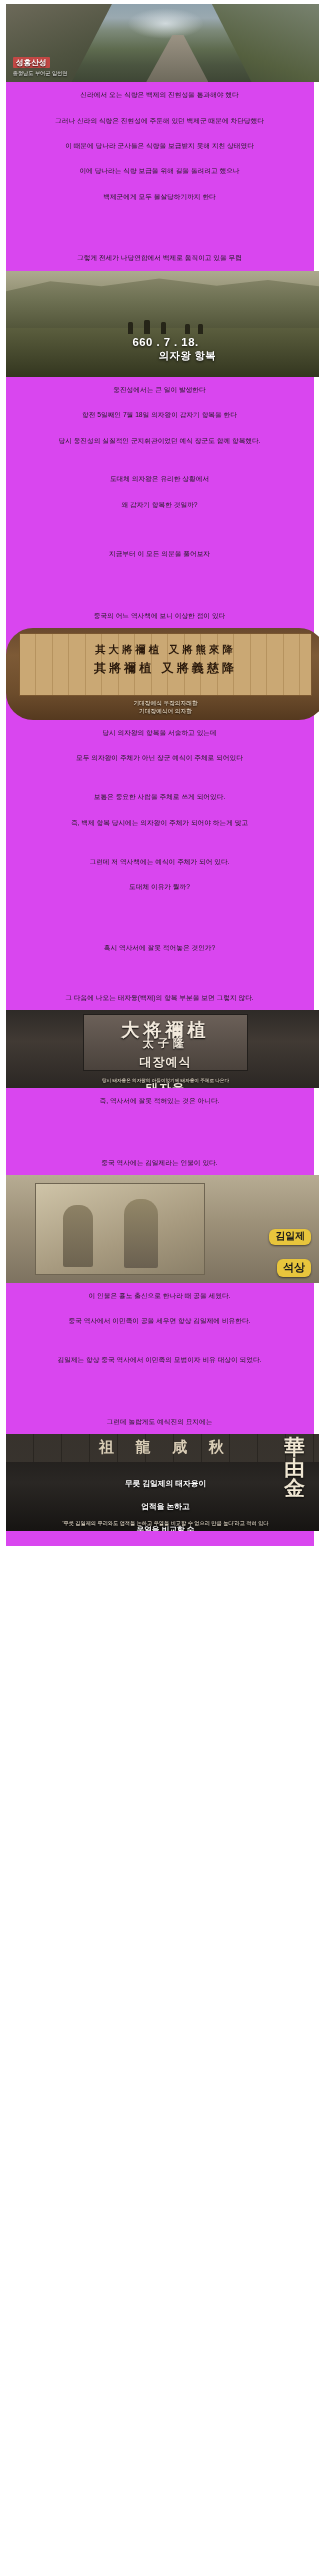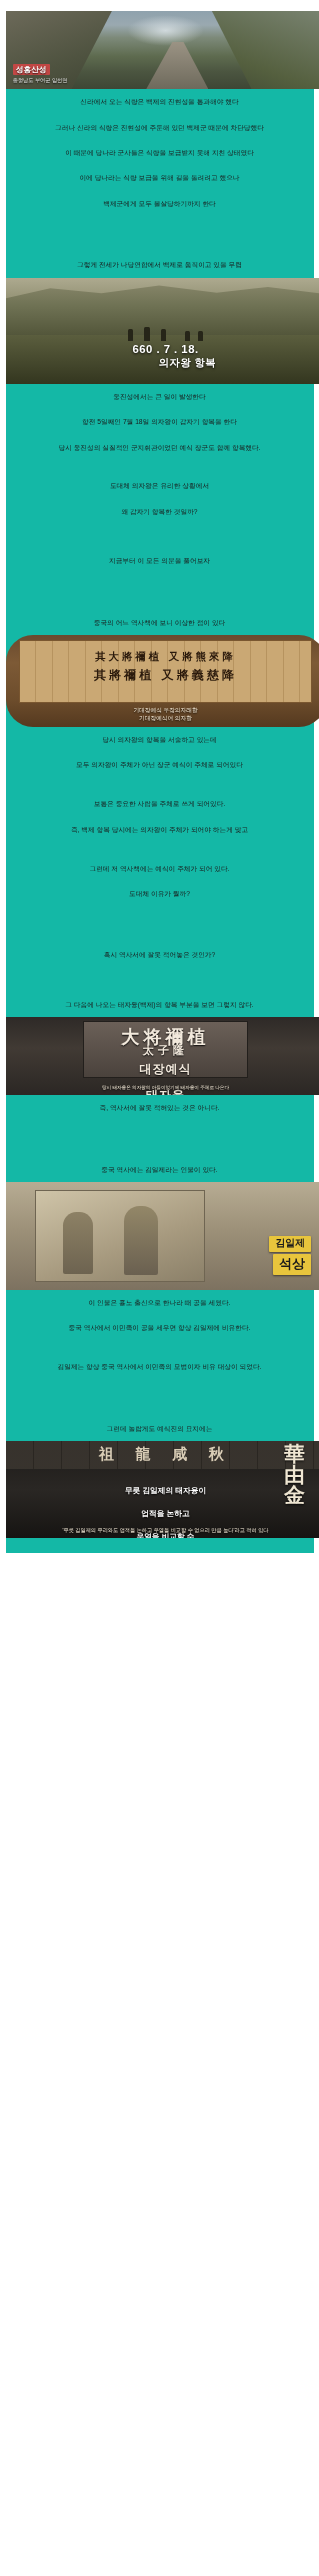--- a/index.html
+++ b/index.html
@@ -4,22 +4,22 @@
 <style>
   * { box-sizing: border-box; }
   html, body {
     margin: 0;
     padding: 0;
     background: #ffffff;
     font-family: "Liberation Sans", sans-serif;
   }
   .page {
     width: 308px;
-    margin: 11px auto;
-    background: #14b8a6;
+    margin: 4px auto;
+    background: #d946ef;
     padding-bottom: 15.5px;
   }
   .text-block {
     text-align: center;
     font-size: 6.7px;
     line-height: 1.65;
     color: #1a1a1a;
     padding: 7.2px 14.4px;
     white-space: pre-line;
   }
@@ -197,26 +197,26 @@
     background: linear-gradient(180deg, #938768 0%, #6a6050 100%);
     border-radius: 15.5px 15.5px 2.1px 2.1px;
   }
   .name-badge {
     position: absolute;
     right: 14.4px;
     background: #e8c53c;
     color: #1b1b1b;
     font-weight: bold;
     padding: 1.5px 6.2px;
-    border-radius: 1px;
+    border-radius: 6px;
     font-size: 9.8px;
     box-shadow: 0 1px 2.1px rgba(0,0,0,.5);
   }
   .name-badge.b1 { top: 54px; }
-  .name-badge.b2 { top: 72px; font-size: 13px; }
+  .name-badge.b2 { top: 84px; font-size: 11px; }
 
   
   .photo-6 {
     height: 97px;
     background: linear-gradient(180deg, #1c1a18 0%, #2a2724 50%, #161412 100%);
   }
   .photo-6 .grid {
     position: absolute; left: 0; right: 0; top: 0; height: 28px;
     background: repeating-linear-gradient(90deg, #3a352f 0px, #3a352f 27px, #2b2722 27px, #2b2722 28px);
     opacity: .9;

